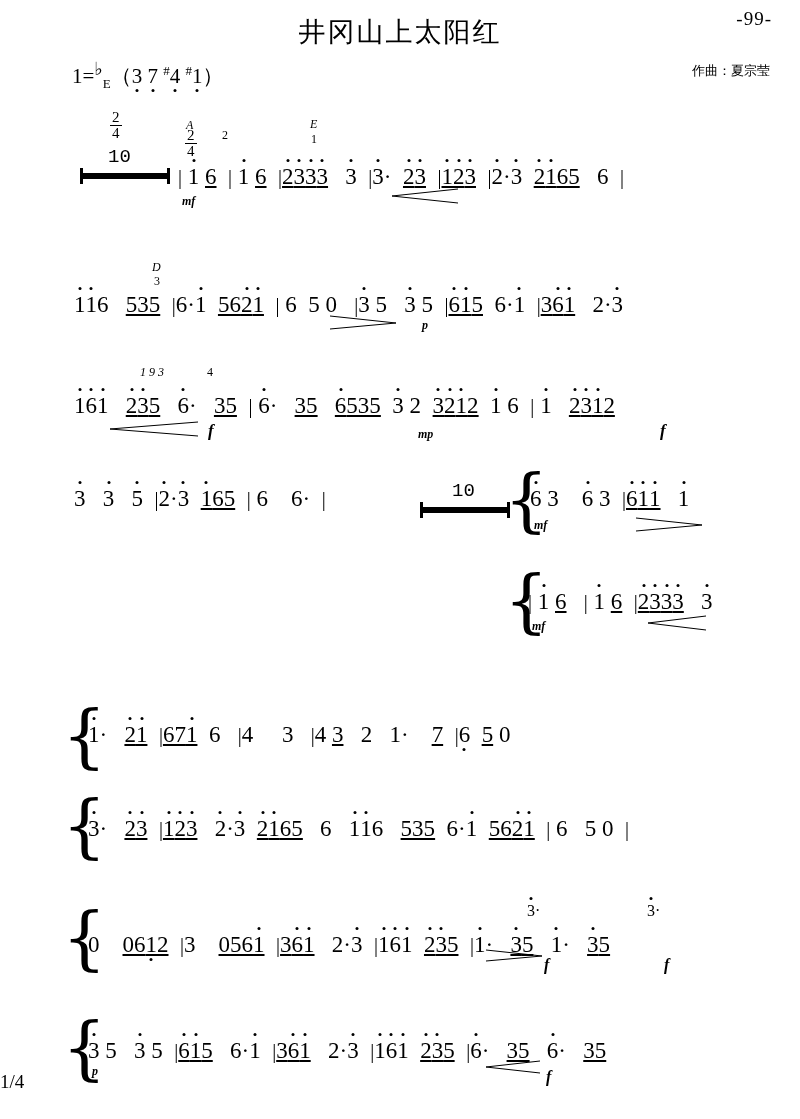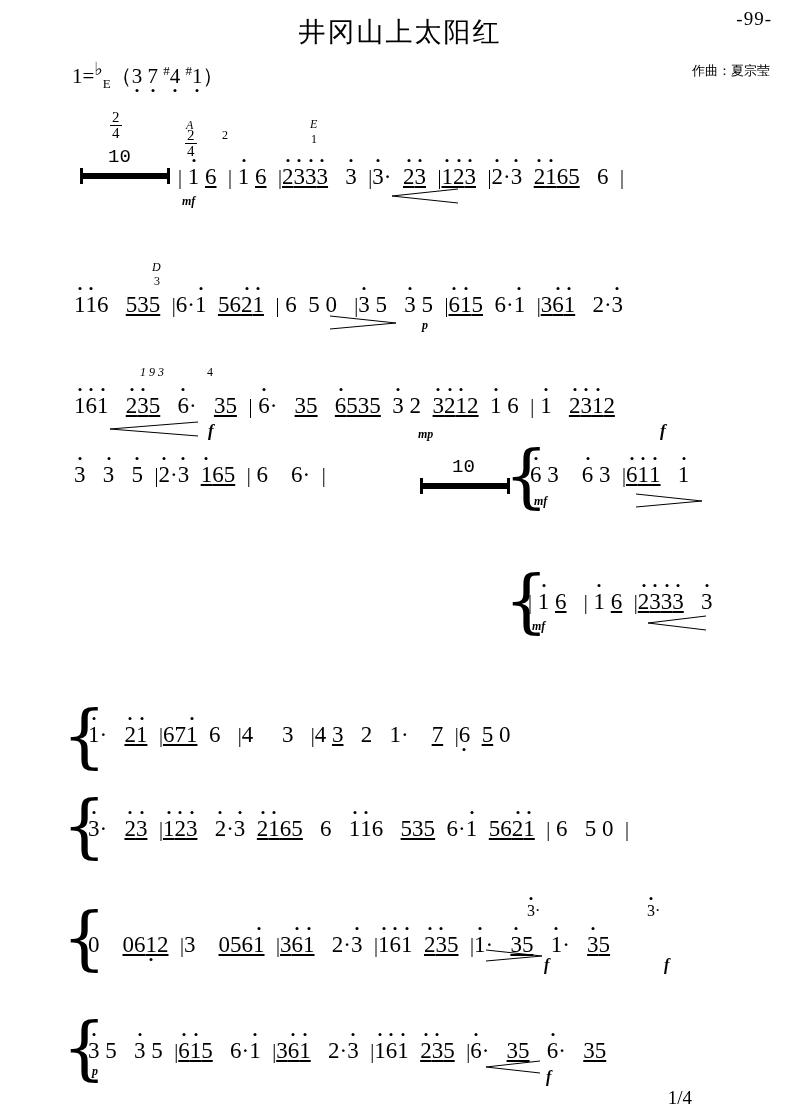--- a/index.html
+++ b/index.html
@@ -129,24 +129,24 @@
     font-style: italic;
   }
   .brace {
     position: absolute;
     font-size: 70px;
     font-family: "DejaVu Serif", serif;
     line-height: 0.8;
   }
   .footer {
     position: absolute;
-    bottom: 10px;
+    bottom: 26px;
     left: 0;
     width: 692px;
-    text-align: right;
+    text-align: left;
     font-size: 19px;
     font-family: "Liberation Serif", serif;
   }
   .measure-num {
     position: absolute;
     font-size: 19px;
     font-family: Liberation Mono, monospace;
   }
 </style>
 </head>
@@ -213,21 +213,21 @@
     </div>
     <svg style="position:absolute; left:110px; top:46px;" width="92" height="16">
       <line x1="0" y1="8" x2="88" y2="1" stroke="#000" stroke-width="1"></line>
       <line x1="0" y1="8" x2="88" y2="15" stroke="#000" stroke-width="1"></line>
     </svg>
     <div class="dyn" style="top:46px; left:208px; font-size:17px;">f</div>
     <div class="dyn" style="top:52px; left:418px;">mp</div>
     <div class="dyn" style="top:46px; left:660px; font-size:17px;">f</div>
   </div>
 
-  <div class="row" style="top:452px;">
+  <div class="row" style="top:476px;">
     <div class="notes" style="top:10px; left:74px;">
       <span class="dotu">3</span>&nbsp;&nbsp;&nbsp;<span class="dotu">3</span>&nbsp;&nbsp;&nbsp;<span class="dotu">5</span>&nbsp;&nbsp;<span style="font-size:20px">|</span><span class="dotu">2</span>·<span class="dotu">3</span>&nbsp;&nbsp;<span style="text-decoration:underline"><span class="dotu">1</span>65</span>&nbsp;&nbsp;<span style="font-size:20px">|</span>&nbsp;6&nbsp;&nbsp;&nbsp;&nbsp;6·&nbsp;&nbsp;<span style="font-size:20px">|</span>
     </div>
     <div class="measure-num" style="top:4px; left:452px;">10</div>
     <svg style="position:absolute; left:420px; top:26px;" width="96" height="16">
       <rect x="0" y="0" width="3" height="16" fill="#000"></rect>
       <rect x="0" y="5" width="90" height="6" fill="#000"></rect>
       <rect x="87" y="0" width="3" height="16" fill="#000"></rect>
     </svg>
     <div class="brace" style="top:-4px; left:504px;">{</div>

